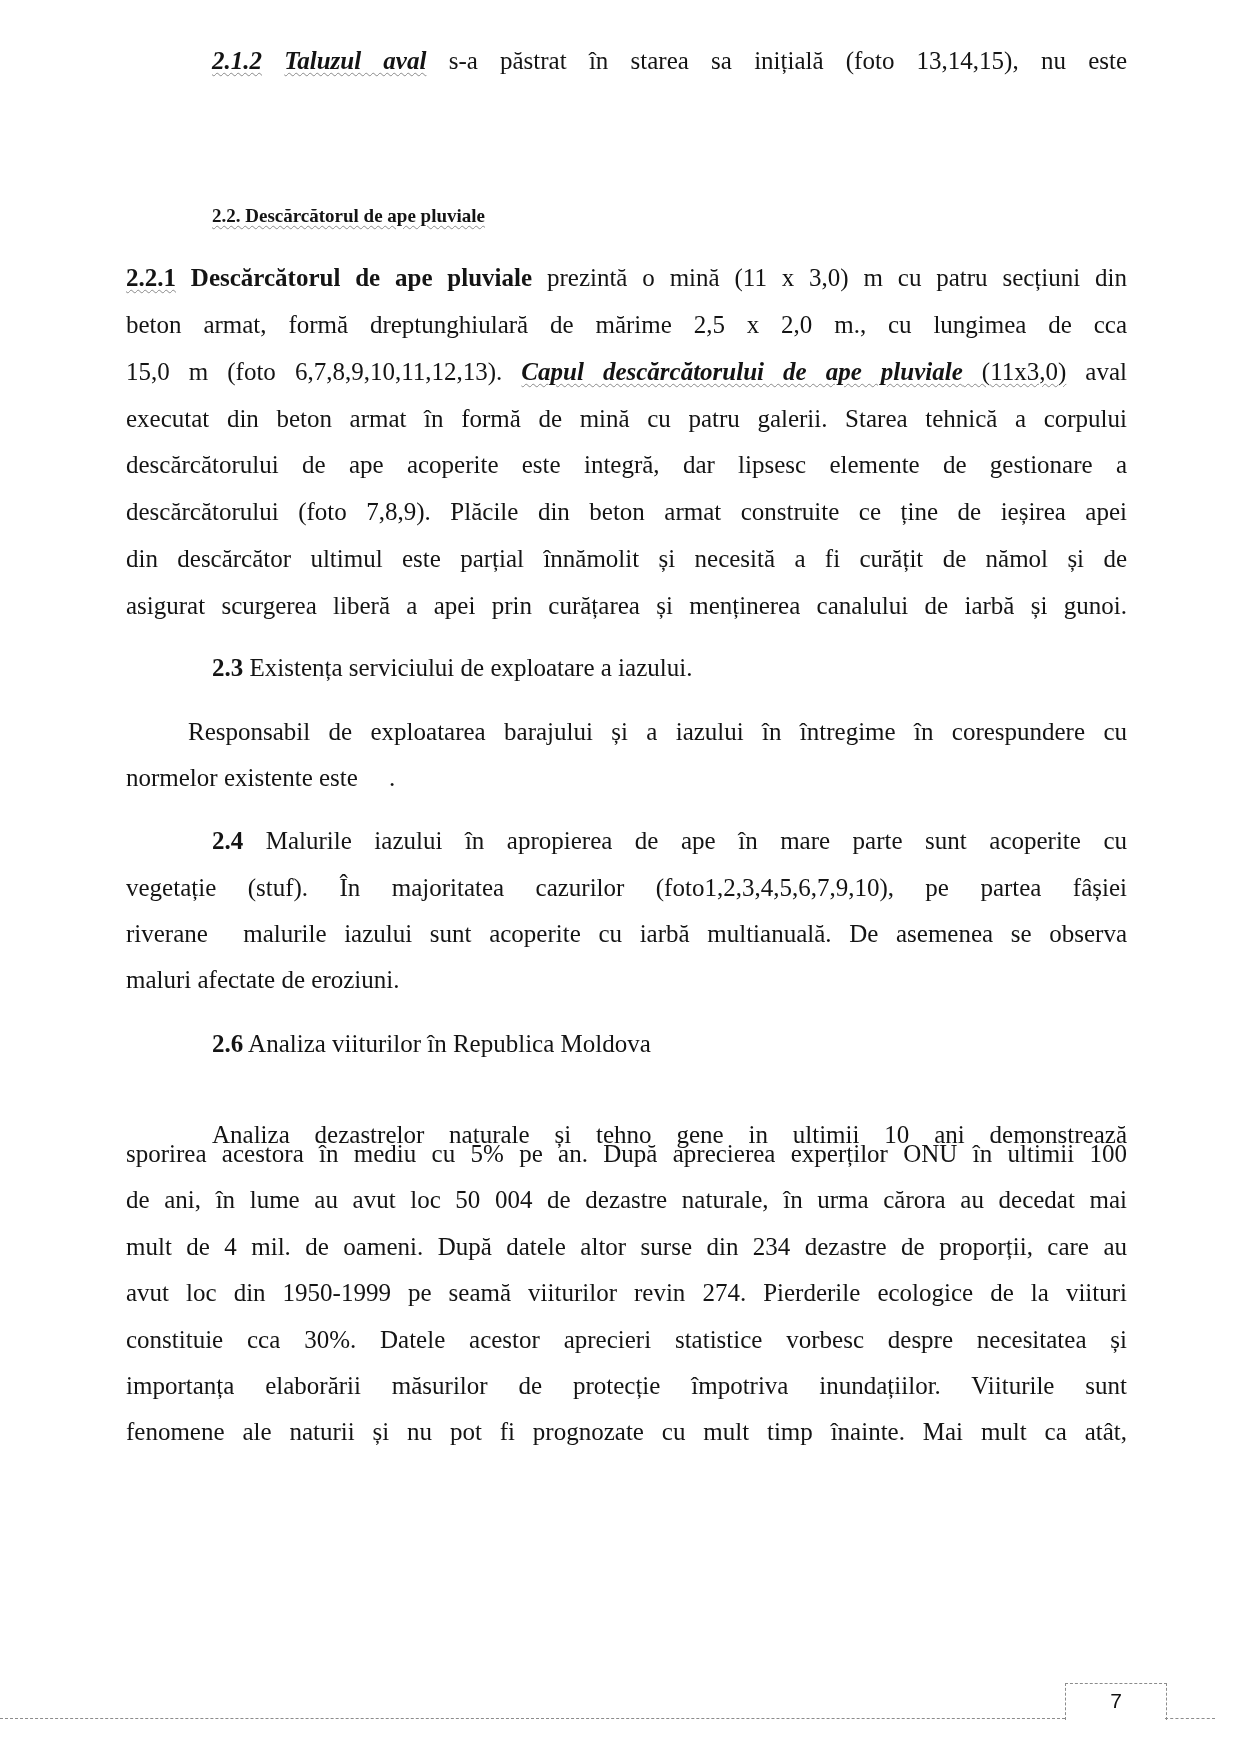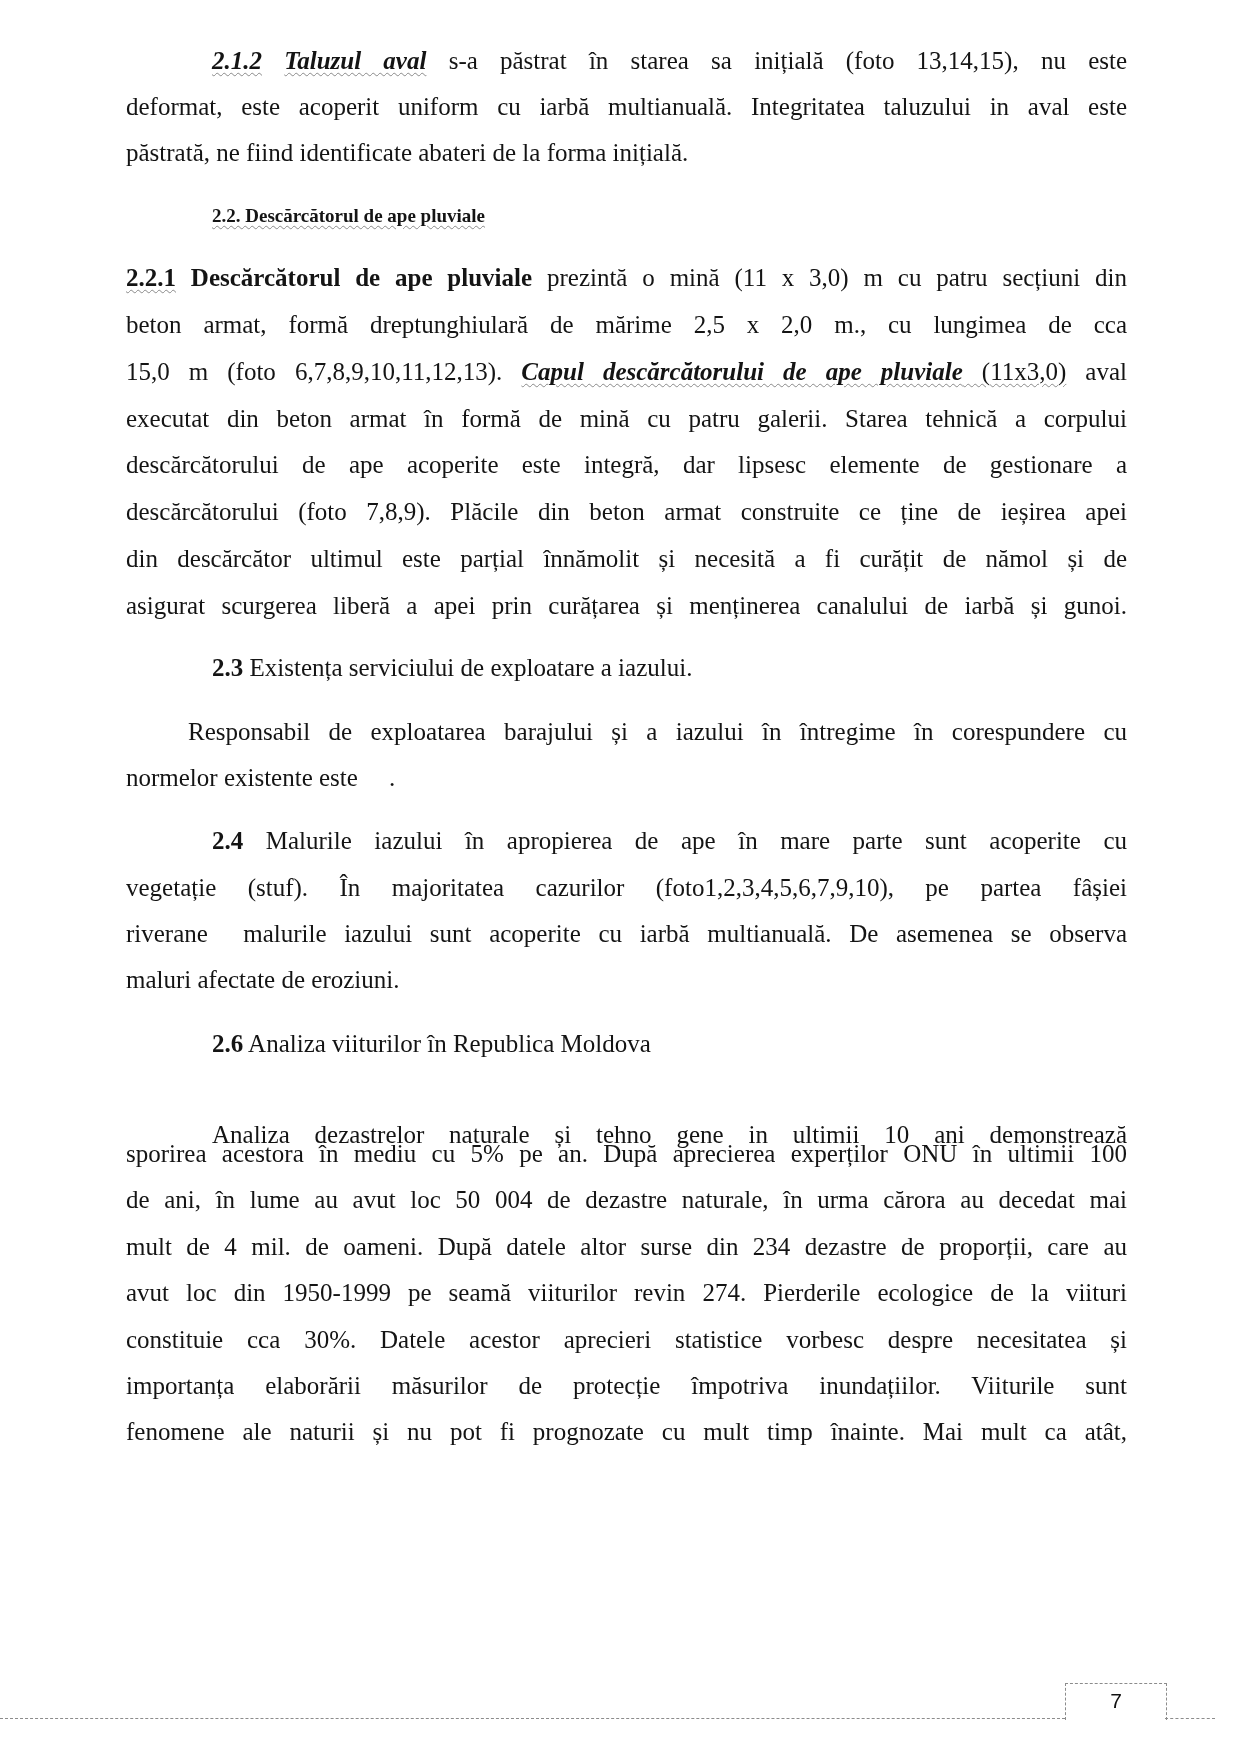--- a/index.html
+++ b/index.html
@@ -20,22 +20,20 @@
               border-top: 1px dashed #8c8c8c; border-left: 1px dashed #8c8c8c; border-right: 1px dashed #8c8c8c; }
   .page-num { position: absolute; left: 0; right: 0; top: 4px; text-align: center;
               font-family: "Liberation Sans", "DejaVu Sans", sans-serif; font-size: 21px; line-height: 26px; color: #111; }
 </style>
 </head>
 <body>
 
 <div class="page">
 
   <div class="ln j ind" style="top:46px;"><span class="bi wavy">2.1.2</span>&nbsp;<span class="bi wavy">Taluzul aval</span><span> s-a păstrat în starea sa inițială (foto 13,14,15), nu este</span></div>
-  <div class="ln j" style="top:92px;">deformat, este acoperit uniform cu iarbă multianuală. Integritatea taluzului in aval este</div>
-  <div class="ln" style="top:138px;">păstrată, ne fiind identificate abateri de la forma inițială.</div>
 
   <div class="heading wavy" style="top:201px;">2.2. Descărcătorul de ape pluviale</div>
 
   <div class="ln j" style="top:263px;"><span class="b wavy">2.2.1</span><span class="b"> Descărcătorul de ape pluviale</span><span> prezintă o mină (11 x 3,0) m cu patru secțiuni din</span></div>
   <div class="ln j" style="top:310px;">beton armat, formă dreptunghiulară de mărime 2,5 x 2,0 m., cu lungimea de cca</div>
   <div class="ln j" style="top:357px;"><span>15,0 m (foto 6,7,8,9,10,11,12,13). </span><span class="bi wavy">Capul descărcătorului de ape pluviale</span><span class="wavy"> (11x3,0)</span><span> aval</span></div>
   <div class="ln j" style="top:404px;">executat din beton armat în formă de mină cu patru galerii. Starea tehnică a corpului</div>
   <div class="ln j" style="top:450px;">descărcătorului de ape acoperite este integră, dar lipsesc elemente de gestionare a</div>
   <div class="ln j" style="top:497px;">descărcătorului (foto 7,8,9). Plăcile din beton armat construite ce ține de ieșirea apei</div>
   <div class="ln j" style="top:591px;">asigurat scurgerea liberă a apei prin curățarea și menținerea canalului de iarbă și gunoi.</div>

